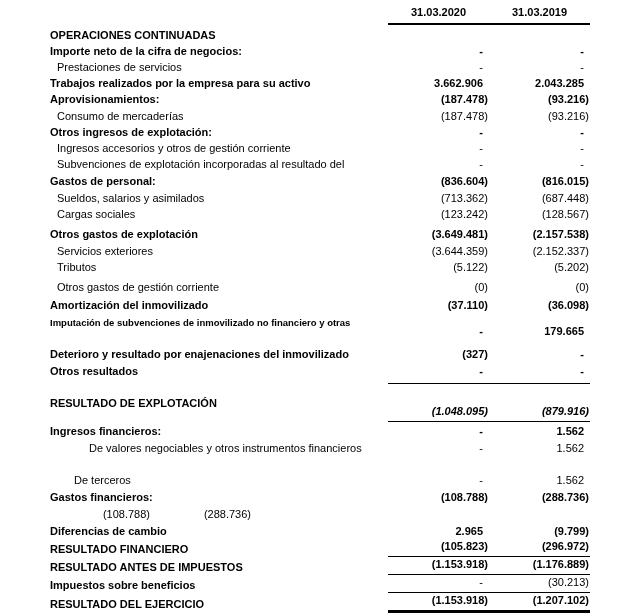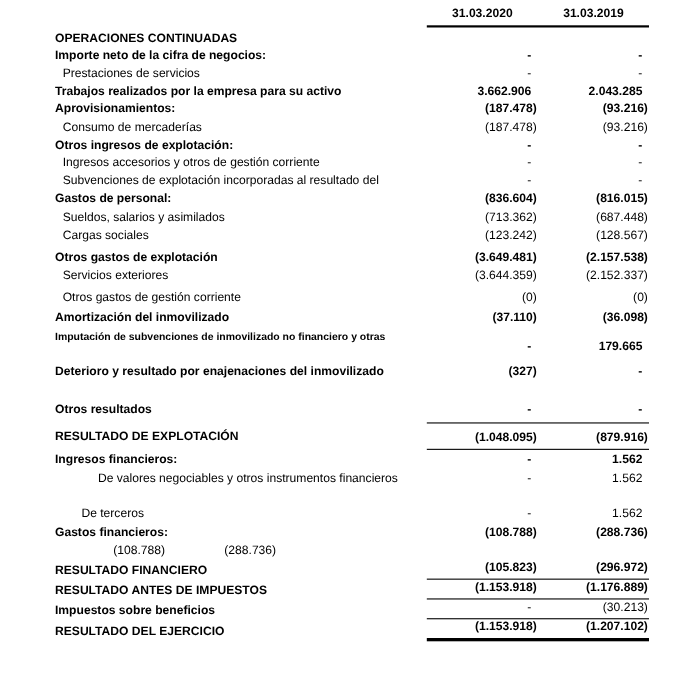--- a/index.html
+++ b/index.html
@@ -58,21 +58,21 @@
   
   .row.small-bold{height:26px;align-items:stretch;gap:30px;}
   .row.small-bold .label{
     font-weight:700;font-size:9.5px;
     align-self:flex-start;padding-top:2px;
   }
   .row.small-bold .vals{align-self:flex-end;margin-bottom:2px;}
 
   
   .row.rule-above,.row.rule-below,.row.thick-below{height:auto;}
-  .row.rule-above .vals{border-top:1.5px solid #000;padding-top:7px;}
+  .row.rule-above .vals{border-top:1.5px solid #000;padding-top:21px;font-style:italic;}
   .row.rule-below .vals{border-bottom:1.5px solid #000;padding-bottom:3px;}
   .row.thick-below .vals{border-bottom:3px solid #000;padding-bottom:3px;}
   .row.rule-above .vals,.row.rule-below .vals,.row.thick-below .vals{
     flex-wrap:nowrap;
   }
   .row.rule-above .label,.row.rule-below .label,.row.thick-below .label{
     padding-top:2px;
   }
 </style>
 </head>
@@ -179,20 +179,27 @@
           <div class="val paren vb">(2.157.538)</div>
         </div>
       </div>
       <div class="row item" style="margin-top: 1px;">
         <div class="label">Servicios exteriores</div>
         <div class="vals">
           <div class="val paren">(3.644.359)</div>
           <div class="val paren">(2.152.337)</div>
         </div>
       </div>
+      <div class="row item">
+        <div class="label">Tributos</div>
+        <div class="vals">
+          <div class="val paren">(5.122)</div>
+          <div class="val paren">(5.202)</div>
+        </div>
+      </div>
       <div class="row item" style="margin-top: 4px;">
         <div class="label">Otros gastos de gestión corriente</div>
         <div class="vals">
           <div class="val paren">(0)</div>
           <div class="val paren">(0)</div>
         </div>
       </div>
       <div class="row bold" style="margin-top: 2px;">
         <div class="label">Amortización del inmovilizado</div>
         <div class="vals">
@@ -207,21 +214,21 @@
           <div class="val vb">179.665</div>
         </div>
       </div>
       <div class="row bold" style="margin-top: 6px;">
         <div class="label">Deterioro y resultado por enajenaciones del inmovilizado</div>
         <div class="vals">
           <div class="val paren vb">(327)</div>
           <div class="val vb">-</div>
         </div>
       </div>
-      <div class="row bold" style="margin-top: 18px; gap: 19px;">
+      <div class="row bold" style="margin-top: 1px; gap: 19px;">
         <div class="label">Otros resultados</div>
         <div class="vals">
           <div class="val vb">-</div>
           <div class="val vb">-</div>
         </div>
       </div>
       <div class="row total rule-above rule-below" style="margin-top: 4px;">
         <div class="label">RESULTADO DE EXPLOTACIÓN</div>
         <div class="vals">
           <div class="val paren vb">(1.048.095)</div>
@@ -255,20 +262,27 @@
           <div class="val paren vb">(108.788)</div>
           <div class="val paren vb">(288.736)</div>
         </div>
       </div>
       <div class="row item" style="margin-top: 1px;">
         <div class="vals">
           <div class="val paren">(108.788)</div>
           <div class="val paren">(288.736)</div>
         </div>
       </div>
+      <div class="row bold" style="margin-top: 1px;">
+        <div class="label">Diferencias de cambio</div>
+        <div class="vals">
+          <div class="val vb">2.965</div>
+          <div class="val paren vb">(9.799)</div>
+        </div>
+      </div>
       <div class="row total rule-below" style="margin-top: 1px;">
         <div class="label">RESULTADO FINANCIERO</div>
         <div class="vals">
           <div class="val paren vb">(105.823)</div>
           <div class="val paren vb">(296.972)</div>
         </div>
       </div>
       <div class="row total rule-below" style="margin-top: 1px;">
         <div class="label">RESULTADO ANTES DE IMPUESTOS</div>
         <div class="vals">

